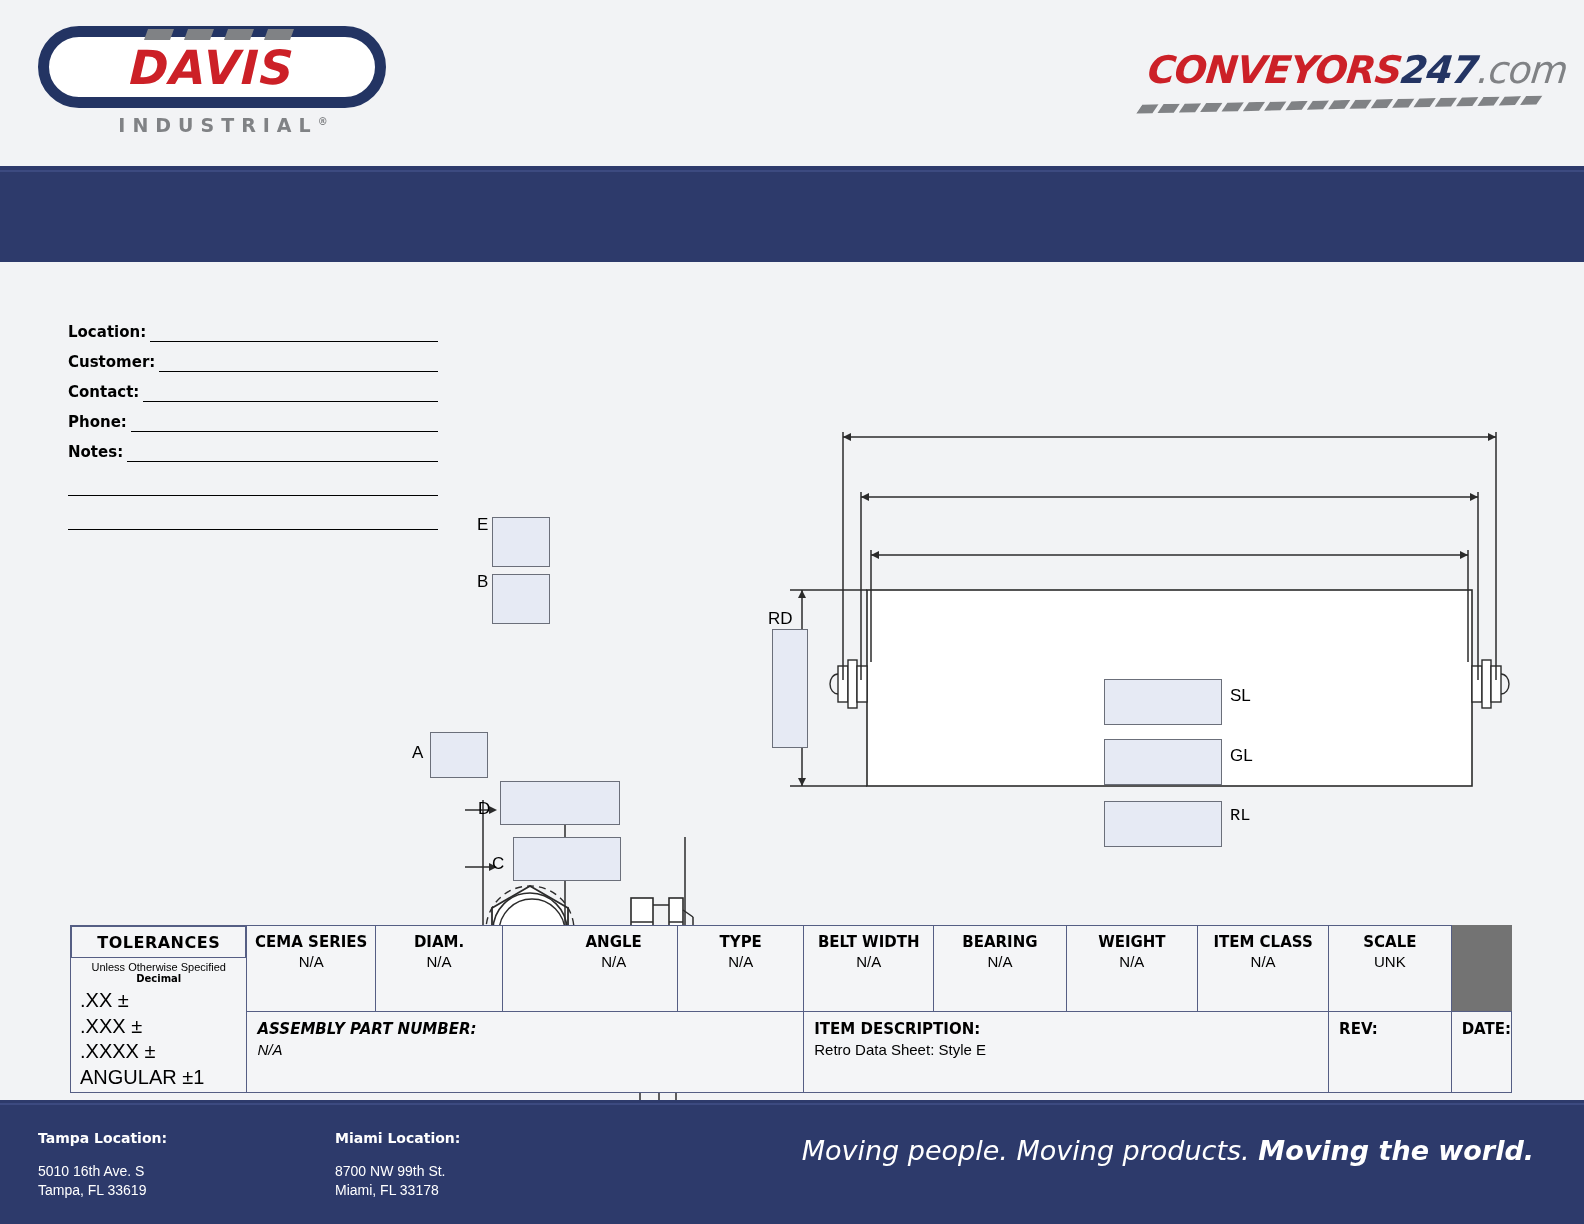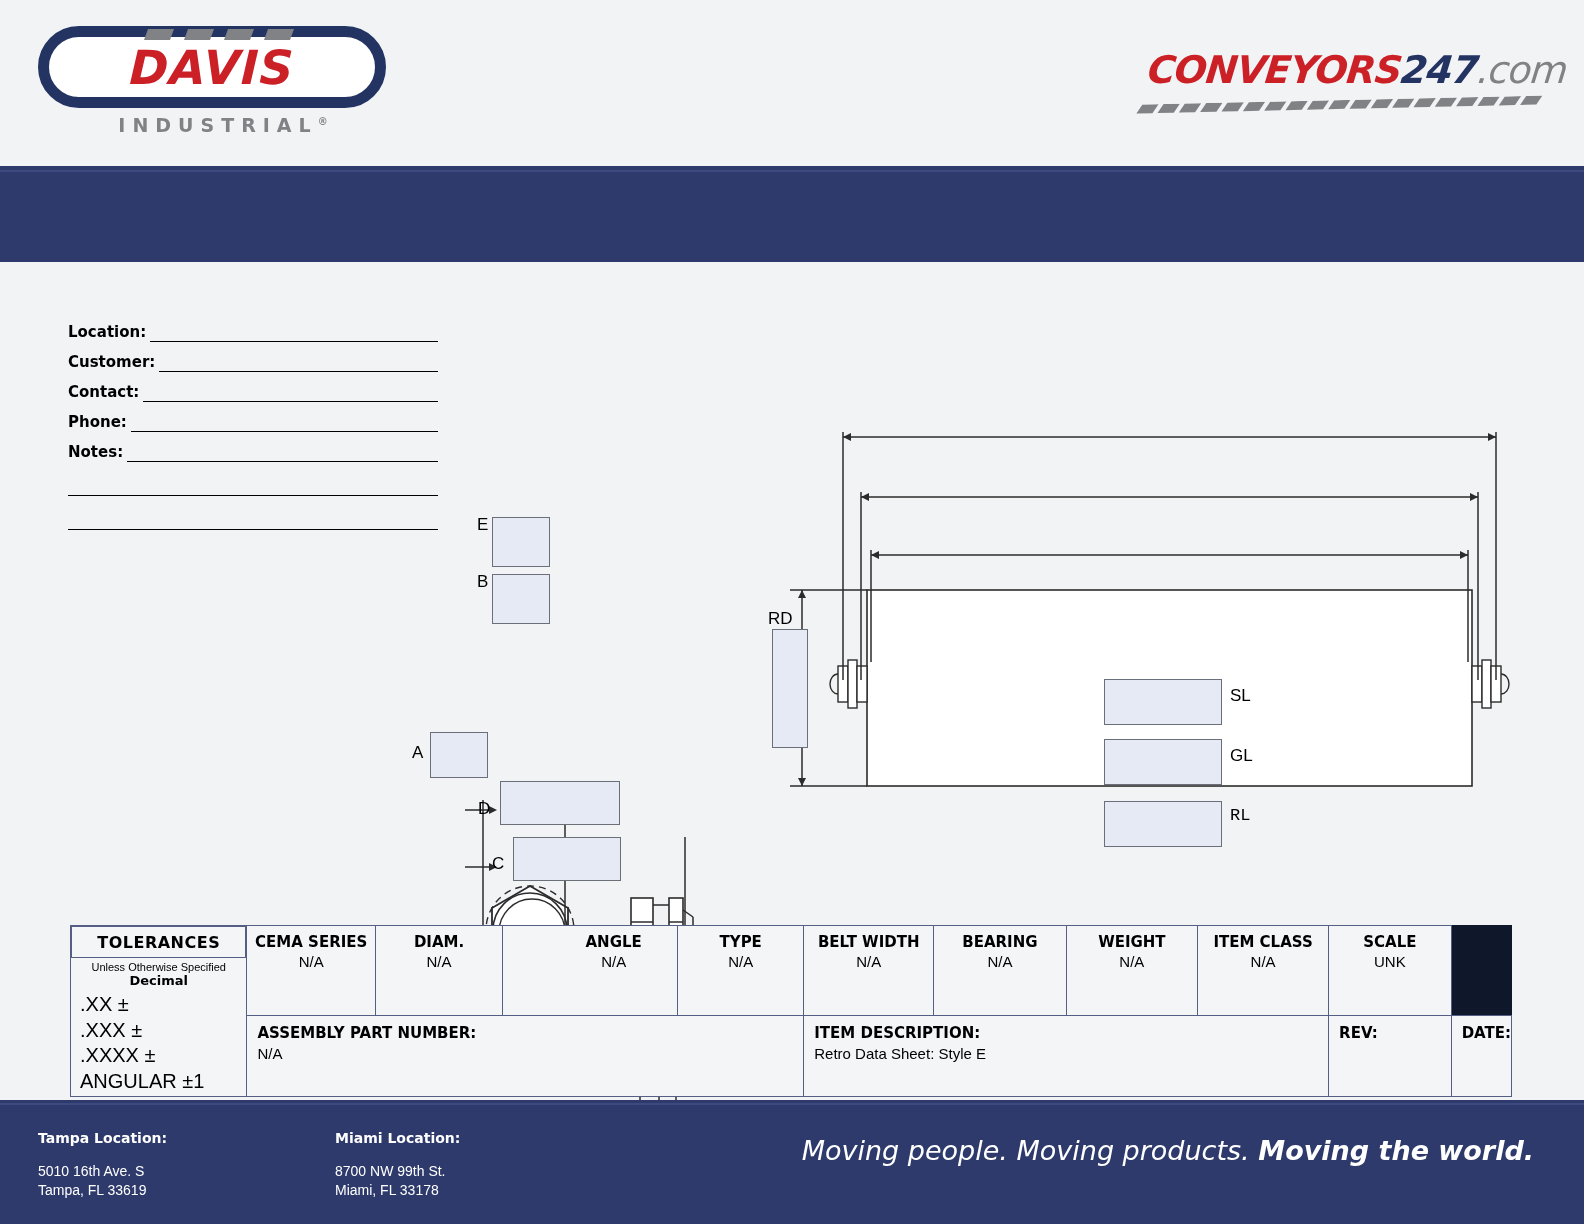--- a/index.html
+++ b/index.html
@@ -183,21 +183,21 @@
     font-size: 17px;
     color: #000;
   }
 
   
   #spec-table {
     position: absolute;
     left: 70px; top: 925px;
     width: 1442px;
     border-collapse: collapse;
-    background: #0f172a;
+    background: #737373;
   }
   #spec-table td {
     border: 1.6px solid #555e84;
     vertical-align: top;
     background: #f4f5f7;
   }
   .col-head {
     text-align: center;
     font-family: "DejaVu Sans", sans-serif;
     font-weight: bold;
@@ -225,21 +225,21 @@
     text-align: center;
     font-family: "Liberation Sans", sans-serif;
     font-size: 11px;
     color: #000;
     padding-top: 3px;
   }
   .tol-sub2 {
     text-align: center;
     font-family: "DejaVu Sans", sans-serif;
     font-weight: bold;
-    font-size: 13px;
+    font-size: 10px;
     color: #000;
   }
   .tol-list {
     font-family: "Liberation Sans", sans-serif;
     font-size: 20px;
     line-height: 1.28;
     padding: 4px 0 2px 9px;
     color: #000;
   }
   .field-label {
@@ -535,21 +535,21 @@
     <td style="width:140px;">
       <div class="col-head">ITEM CLASS</div>
       <div class="col-val">N/A</div>
     </td>
     <td style="width:130px;">
       <div class="col-head">SCALE</div>
       <div class="col-val">UNK</div>
     </td>
   </tr>
   <tr>
-    <td colspan="4" style="height:72px; padding:8px 12px 0 10px;">
+    <td colspan="4" style="height:72px; padding:8px 12px 0 10px;font-style:italic;">
       <div class="field-label">ASSEMBLY PART NUMBER:</div>
       <div class="field-value">N/A</div>
     </td>
     <td colspan="4" style="padding:8px 0 0 10px;">
       <div class="field-label">ITEM DESCRIPTION:</div>
       <div class="field-value">Retro Data Sheet: Style E</div>
     </td>
     <td style="padding:8px 0 0 10px;">
       <div class="field-label">REV:</div>
       <div class="field-value"></div>

